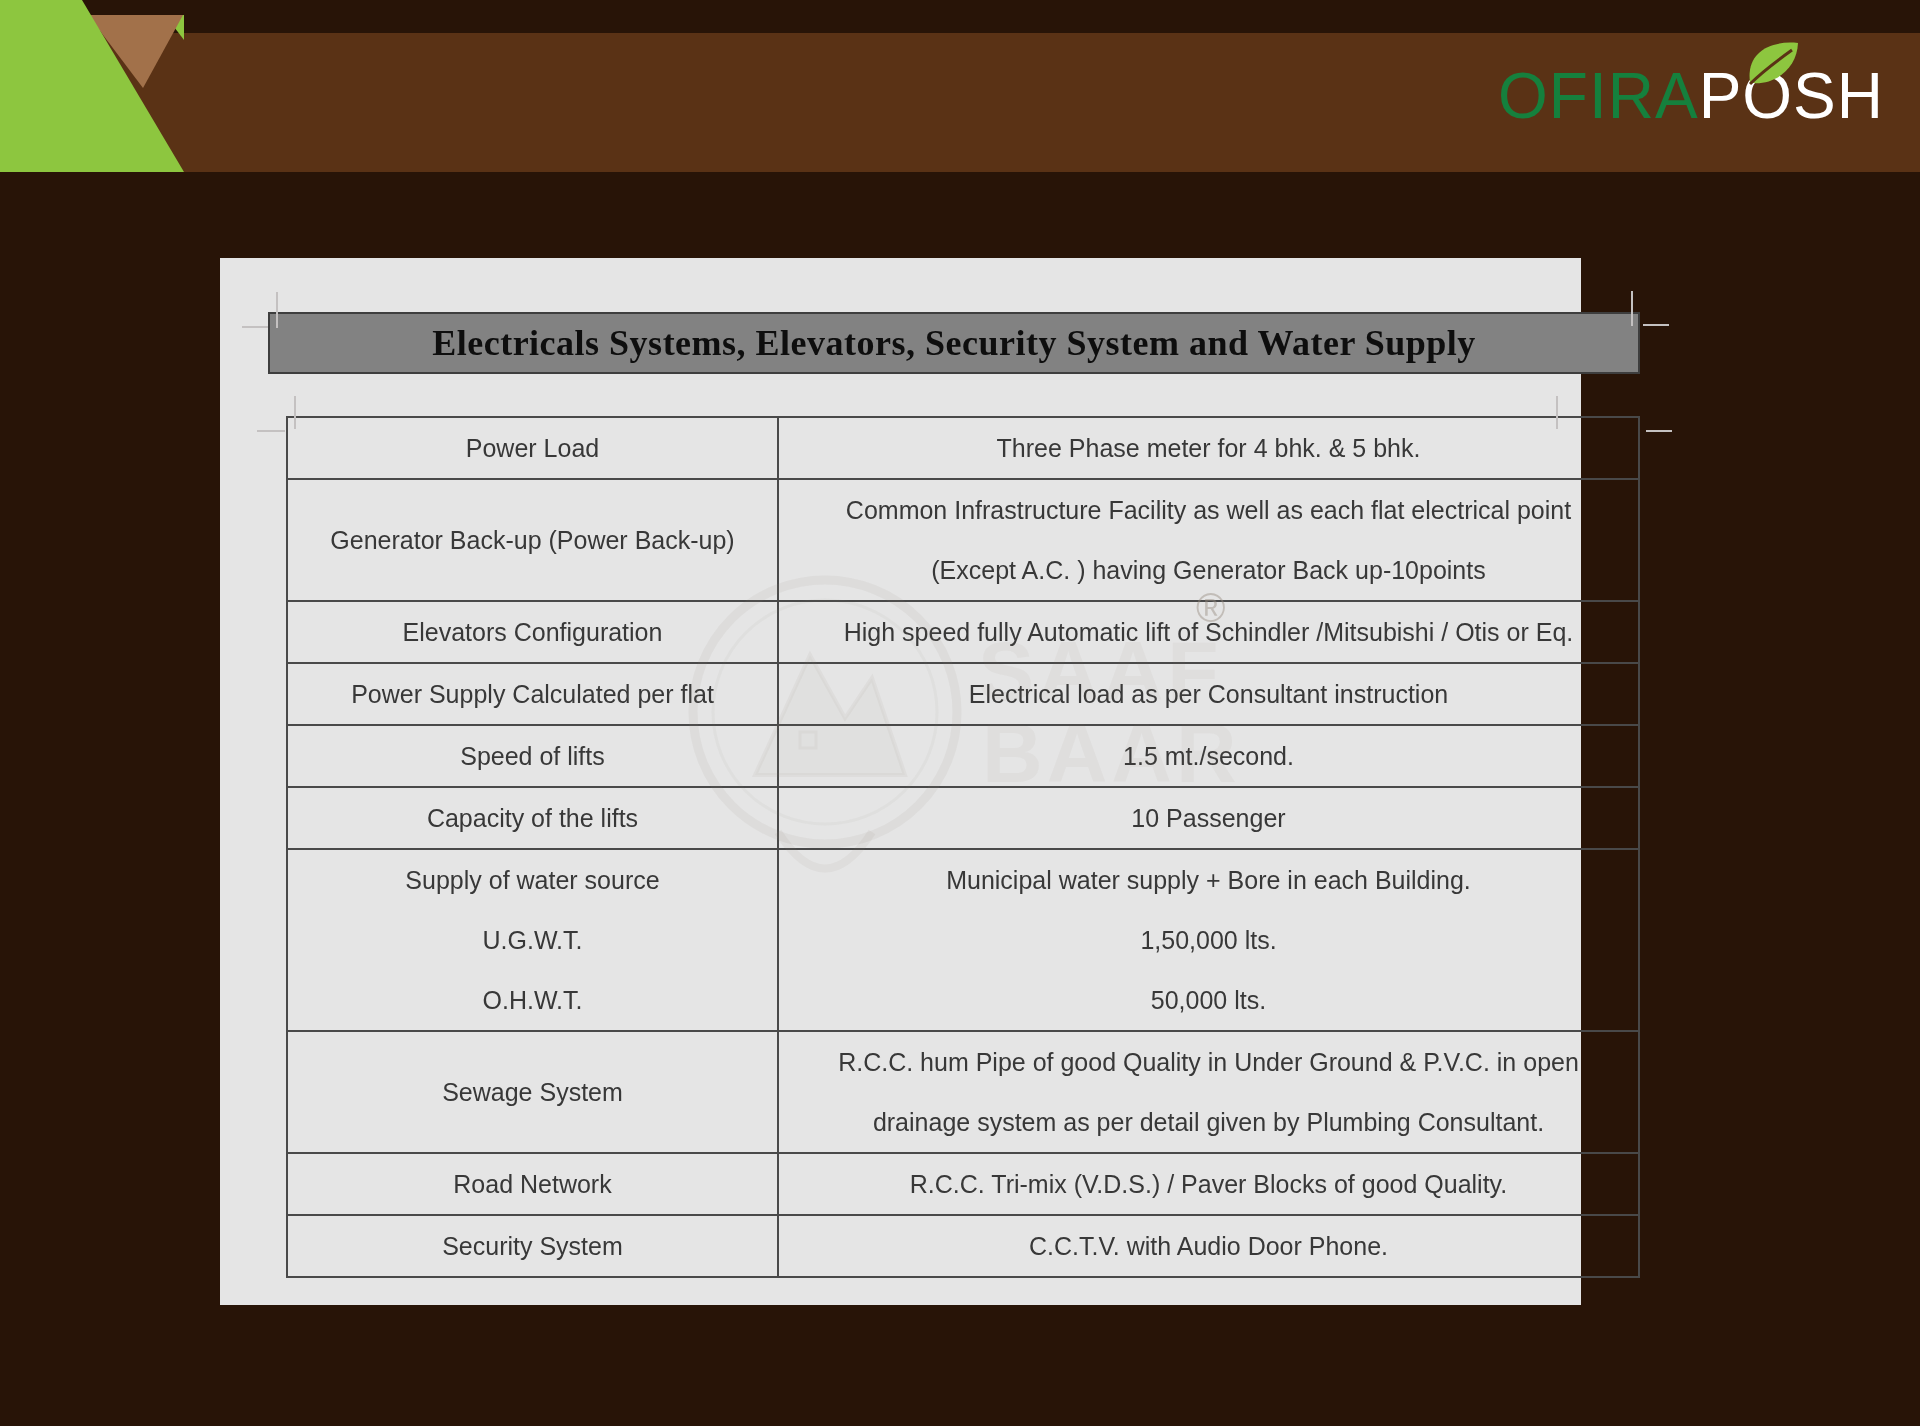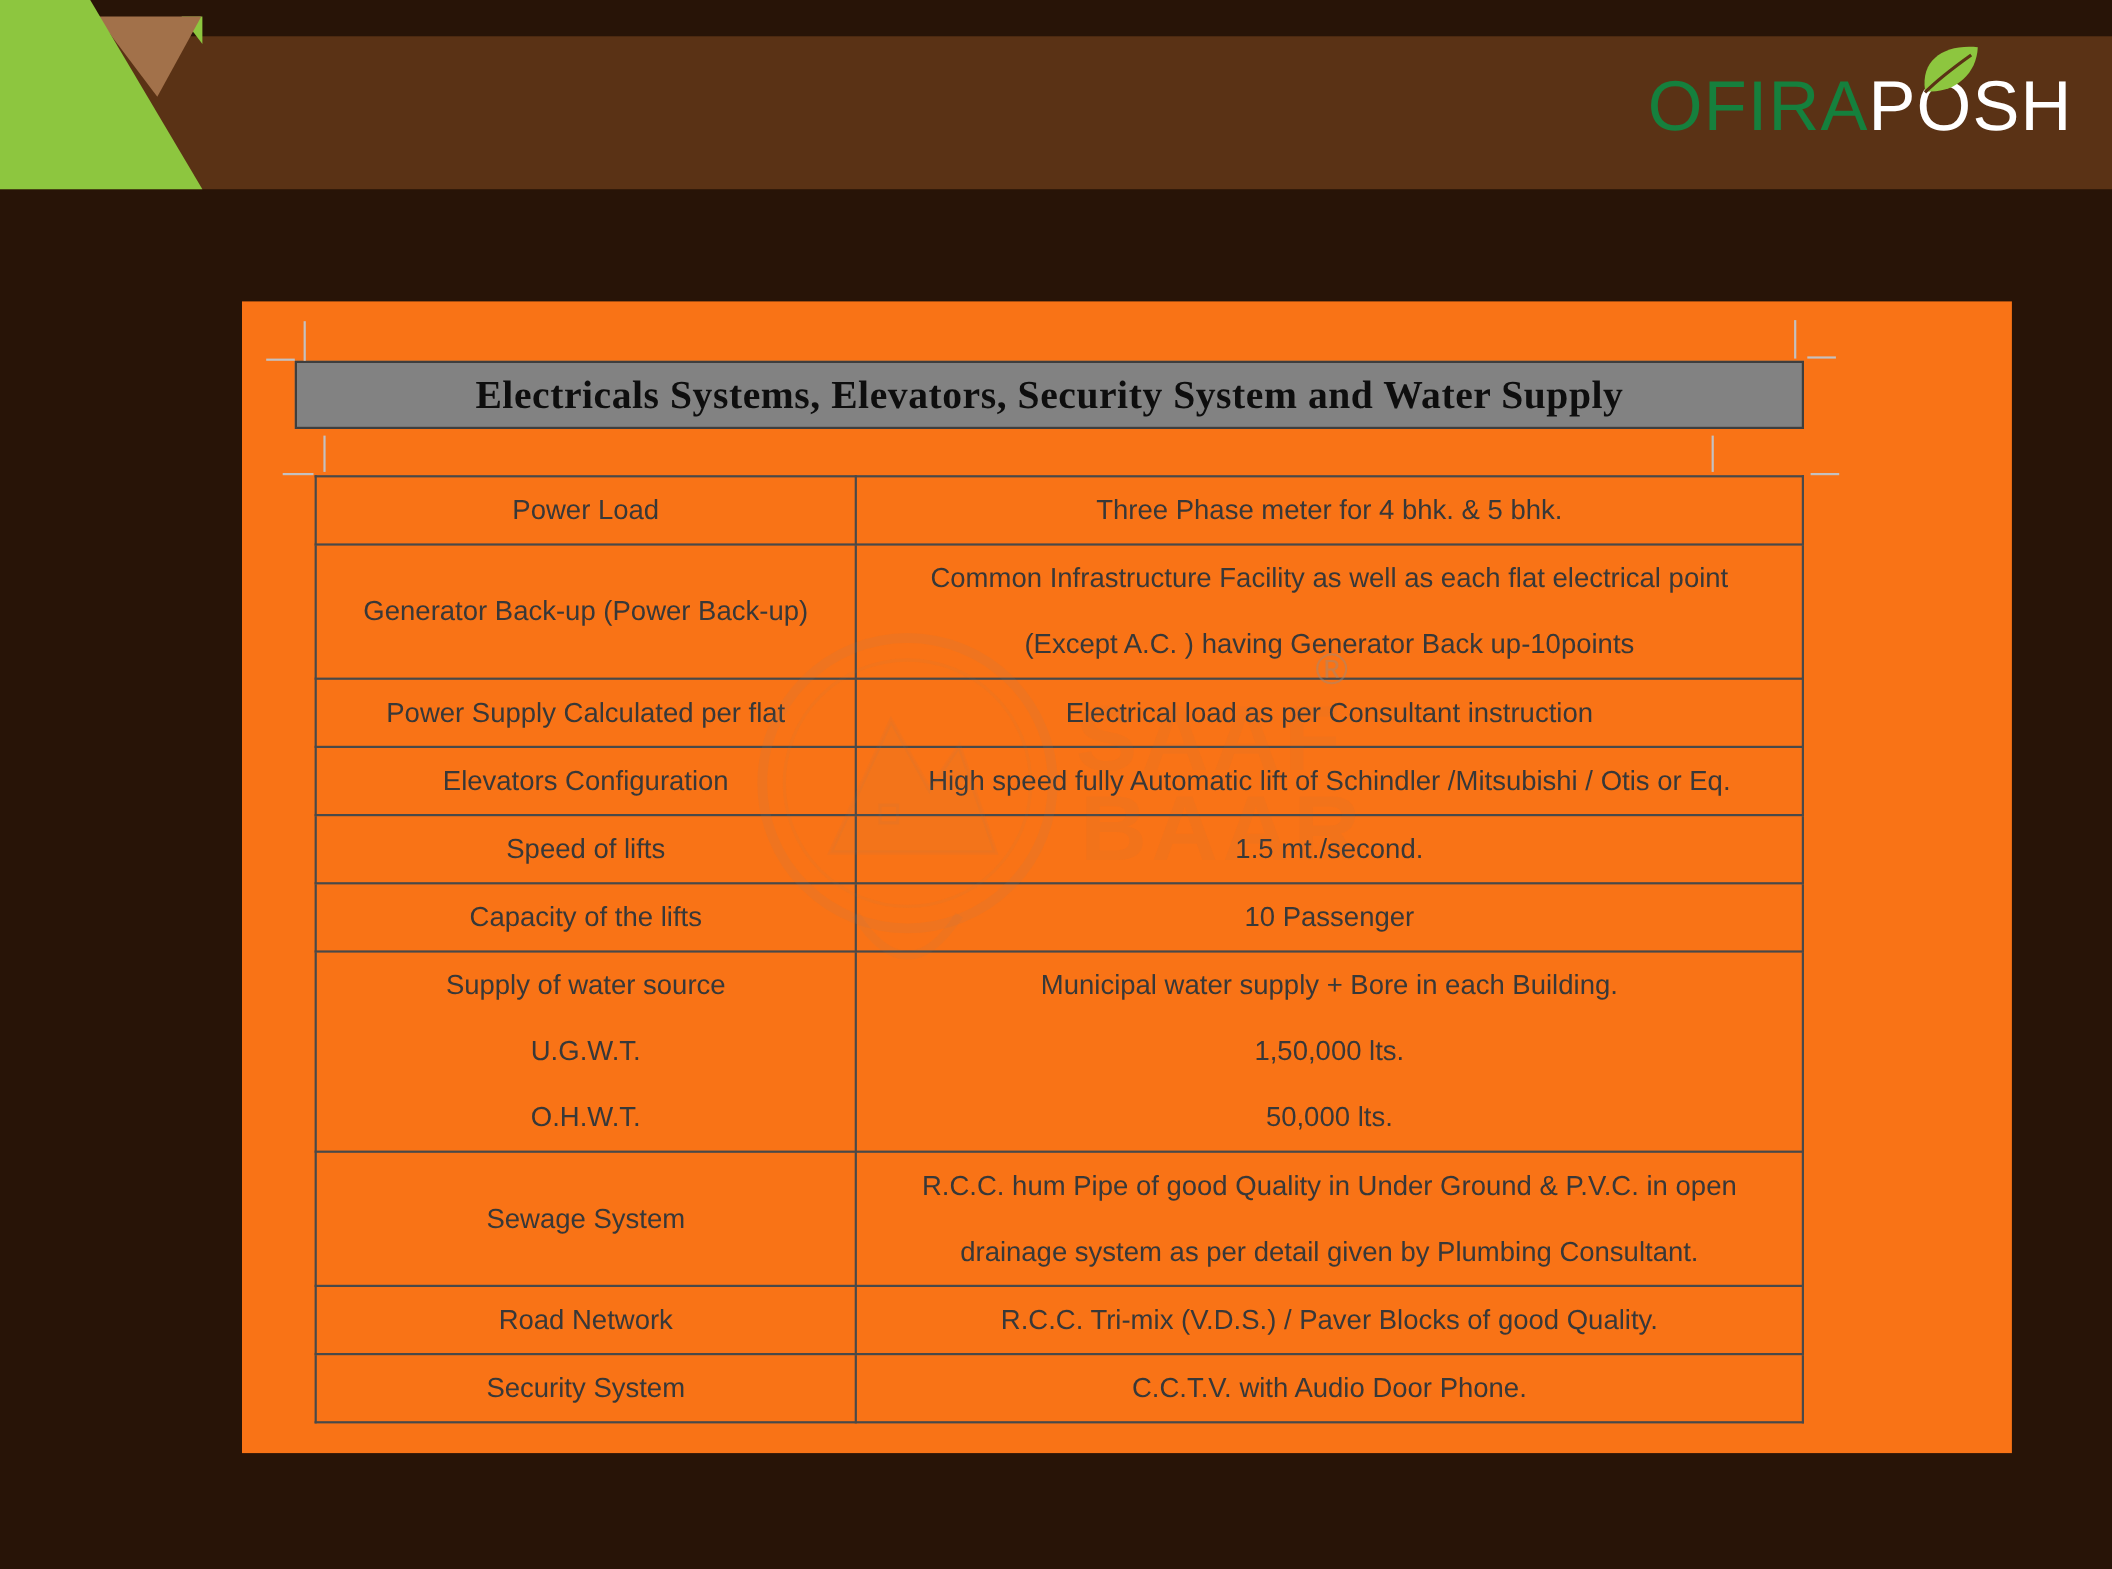--- a/index.html
+++ b/index.html
@@ -21,21 +21,21 @@
     position:absolute; top:64px; right:36px;
     font-size:64px; line-height:1; letter-spacing:1px; white-space:nowrap;
     font-family:"Liberation Sans", sans-serif;
   }
   .logo-green { color:#15803d; }
   .logo-white { color:#ffffff;margin-top:33px; }
   .logo-o { position:relative; display:inline-block; }
   .leaf-svg { position:absolute; top:-26px; left:0px; }
 
   
-  .card { position:absolute; left:220px; top:274px; width:1609px; height:1047px; background:#f97316; }
+  .card { position:absolute; left:220px; top:258px; width:1361px; height:1047px; background:#e5e5e5; }
 
   
   .title-bar {
     position:absolute; left:48px; top:54px; width:1368px; height:58px;
     background:#828282; border:2px solid #3e3e3e;
     display:flex; align-items:center; justify-content:center;
   }
   .title-text {
     font-family:"Liberation Serif", serif; font-weight:bold;
     font-size:36px; color:#0e0e0e; letter-spacing:0.5px;
@@ -101,32 +101,32 @@
             <td>
               <div class="cell-line">Generator Back-up (Power Back-up)</div>
             </td>
             <td>
               <div class="cell-line">Common Infrastructure Facility as well as each flat electrical point</div>
               <div class="cell-line">(Except A.C. ) having Generator Back up-10points</div>
             </td>
           </tr>
           <tr>
             <td>
+              <div class="cell-line">Elevators Configuration</div>
+            </td>
+            <td>
+              <div class="cell-line">High speed fully Automatic lift of Schindler /Mitsubishi / Otis or Eq.</div>
+            </td>
+          </tr>
+          <tr>
+            <td>
               <div class="cell-line">Power Supply Calculated per flat</div>
             </td>
             <td>
               <div class="cell-line">Electrical load as per Consultant instruction</div>
-            </td>
-          </tr>
-          <tr>
-            <td>
-              <div class="cell-line">Elevators Configuration</div>
-            </td>
-            <td>
-              <div class="cell-line">High speed fully Automatic lift of Schindler /Mitsubishi / Otis or Eq.</div>
             </td>
           </tr>
           <tr>
             <td>
               <div class="cell-line">Speed of lifts</div>
             </td>
             <td>
               <div class="cell-line">1.5 mt./second.</div>
             </td>
           </tr>

